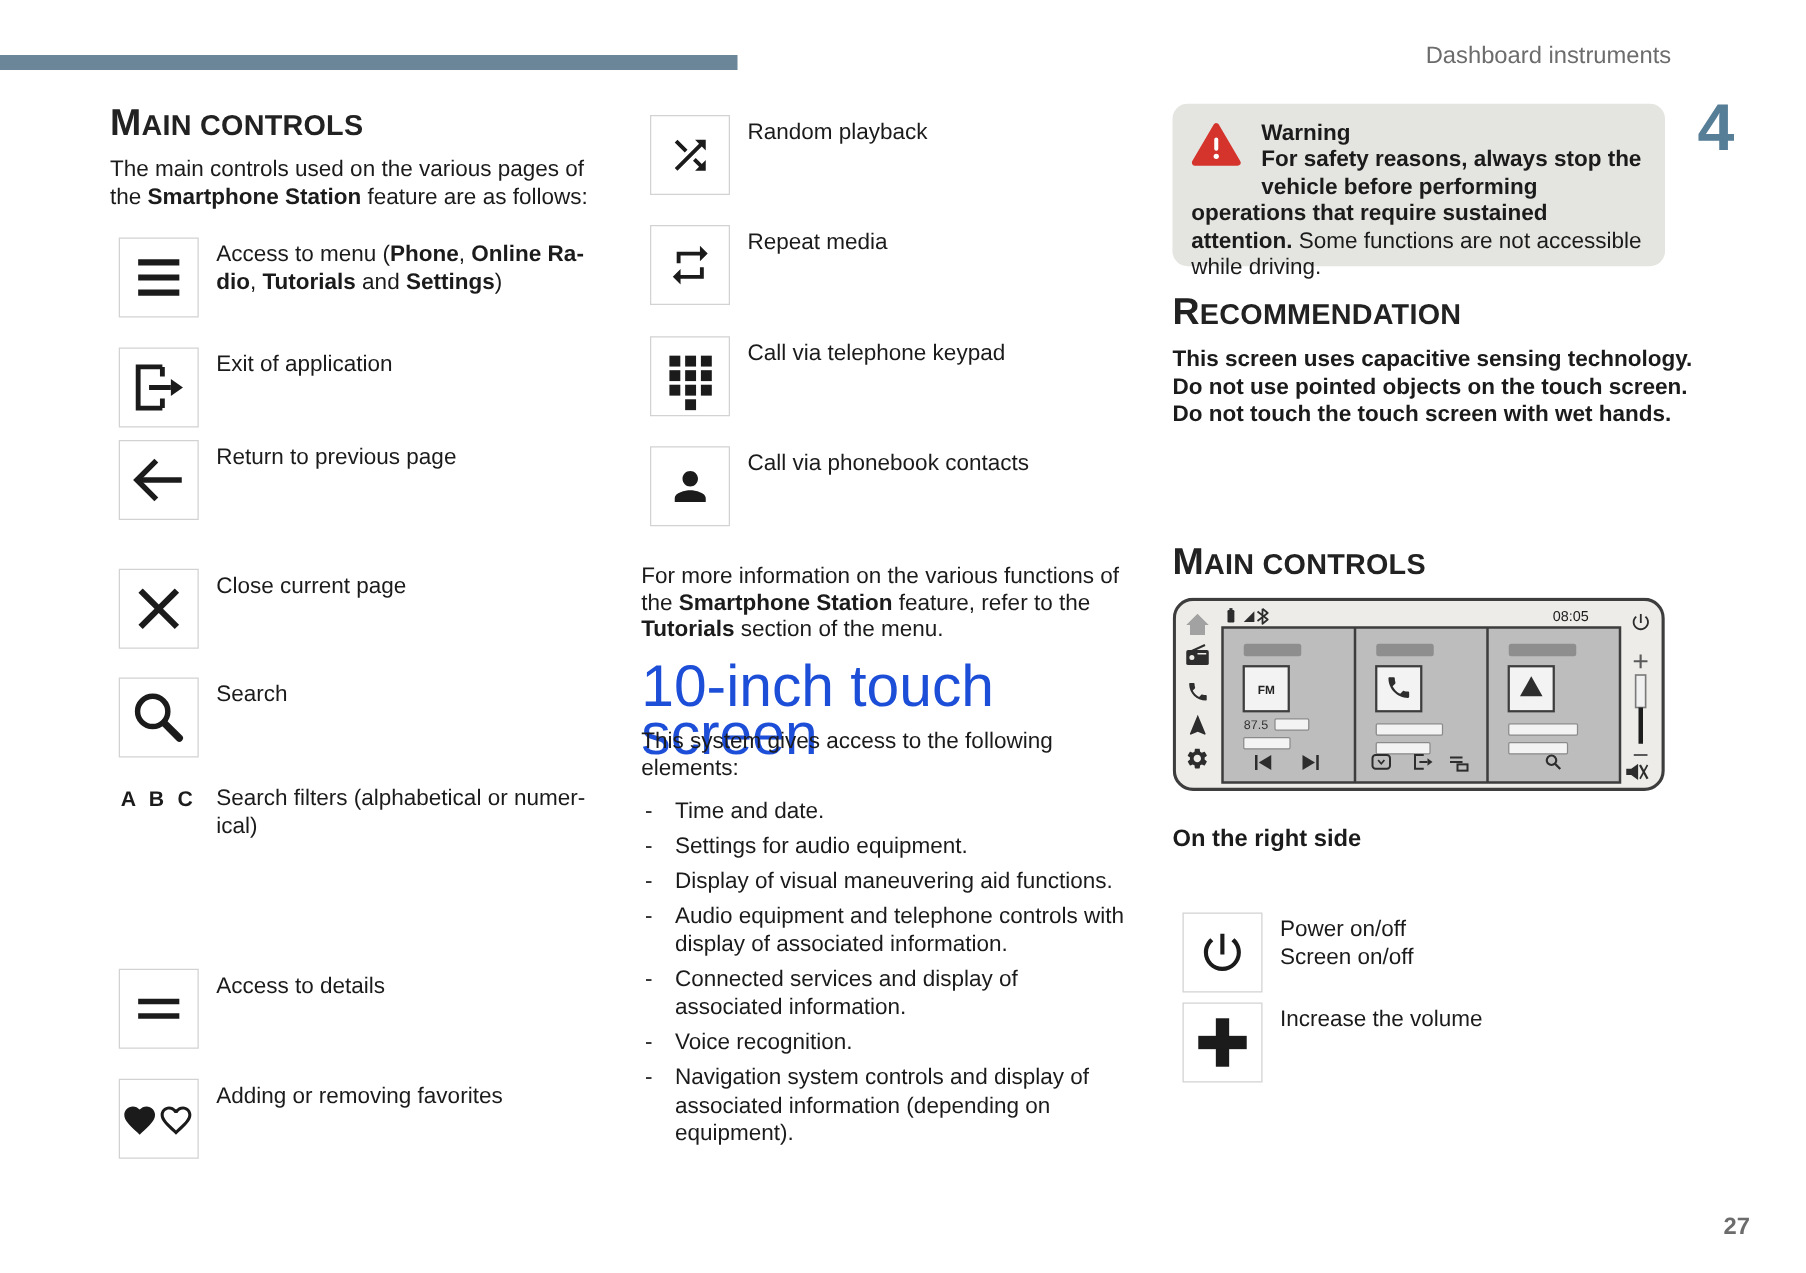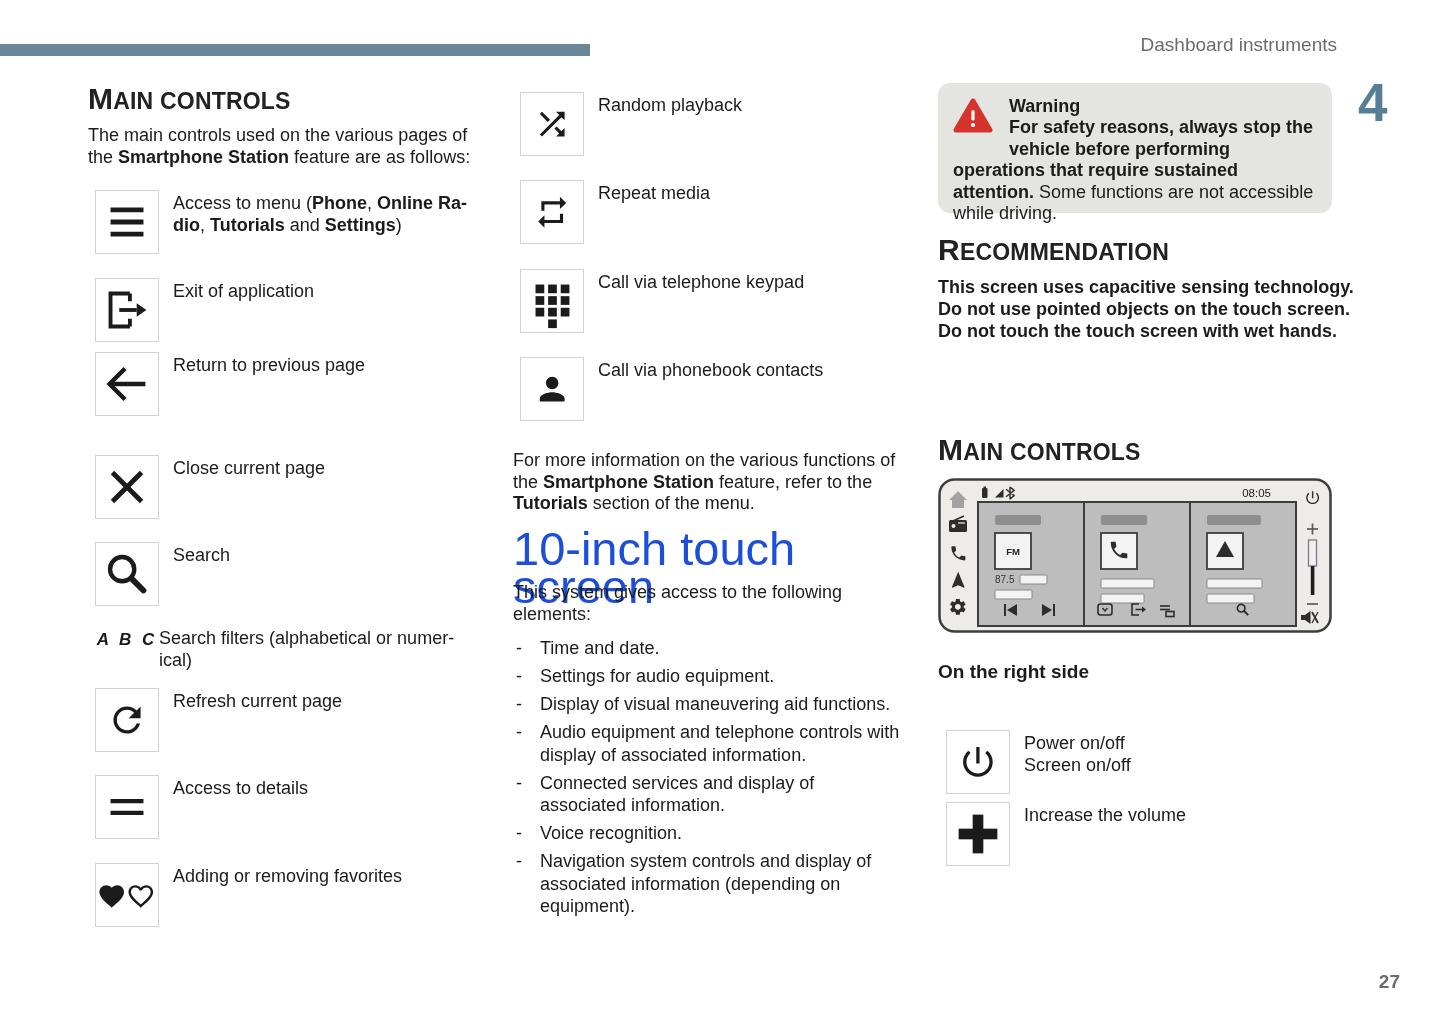--- a/index.html
+++ b/index.html
@@ -20,22 +20,22 @@
   #col-mid{left:513px;top:80px;width:400px;height:880px;margin-top:12px;}
   #col-right{left:938px;top:83px;width:394px;height:880px;}
   
   .sec{margin:0;font-size:23px;font-weight:800;text-transform:uppercase;letter-spacing:0.2px;line-height:30px;color:#222;}
   .sec::first-letter{font-size:30px;}
   .body-txt{font-size:18px;line-height:21.5px;}
   
   .irow{position:absolute;left:7px;display:flex;align-items:flex-start;}
   .ibox{width:64px;height:64px;border:1px solid #d2d2d2;background:#fff;flex:0 0 64px;
         display:flex;align-items:center;justify-content:center;margin-right:14px;box-sizing:border-box;}
-  .ibox-ghost{width:64px;flex:0 0 64px;display:flex;justify-content:center;
-        padding-top:2px;font-weight:700;font-size:17px;letter-spacing:3px;box-sizing:border-box;font-style:italic;}
+  .ibox-ghost{width:64px;flex:0 0 64px;margin-right:14px;display:flex;justify-content:center;
+        padding-top:2px;font-weight:700;font-size:17px;letter-spacing:3px;box-sizing:border-box;}
   .ilabel{font-size:18px;line-height:21.5px;padding-top:3px;width:312px;}
   
   .touch-heading{position:absolute;top:438px;left:0;font-size:47px;line-height:38px;font-weight:400;color:#1d4ed8;}
   ul.dash{list-style:none;margin:0;padding:0;position:absolute;top:545px;left:0;width:392px;}
   ul.dash li{position:relative;padding-left:27px;margin-bottom:5.5px;font-size:18px;line-height:22.5px;width:360px;}
   ul.dash li::before{content:"-";position:absolute;left:3px;top:0;}
   
   .warnbox{position:absolute;top:0;left:0;width:394px;height:130px;background:#e4e4e0;border-radius:12px;
            padding:12px 15px;box-sizing:border-box;}
   .warn-icon{float:left;width:40px;height:40px;margin:2px 16px 8px 0;}
@@ -115,30 +115,20 @@
         </svg>
     </span>
     <span class="ilabel">Close current page</span>
   </div>
 
   <div class="irow" style="top:544px;">
     <span class="ibox-ghost">A B C</span>
     <span class="ilabel" style="padding-top:0;">Search filters (alphabetical or numer-<br>ical)</span>
   </div>
 
-  <div class="irow" style="top:604px;">
-    <span class="ibox">
-      <svg width="64" height="64" viewBox="0 0 64 64">
-          <g transform="translate(11,11) scale(1.75)">
-            <path d="M17.65 6.35C16.2 4.9 14.21 4 12 4c-4.42 0-7.99 3.58-8 8s3.57 8 7.99 8c3.73 0 6.84-2.55 7.73-6h-2.08c-.82 2.33-3.04 4-5.65 4-3.31 0-6-2.69-6-6s2.69-6 6-6c1.66 0 3.14.69 4.22 1.78L13 11h7V4l-2.35 2.35z" fill="#1b1b1b"></path>
-          </g>
-        </svg>
-    </span>
-    <span class="ilabel">Refresh current page</span>
-  </div>
 
   <div class="irow" style="top:691px;">
     <span class="ibox">
       <svg width="64" height="64" viewBox="0 0 64 64" stroke="#1b1b1b" stroke-width="4.5">
           <line x1="15" y1="26" x2="49" y2="26"></line>
           <line x1="15" y1="38" x2="49" y2="38"></line>
         </svg>
     </span>
     <span class="ilabel">Access to details</span>
   </div>

